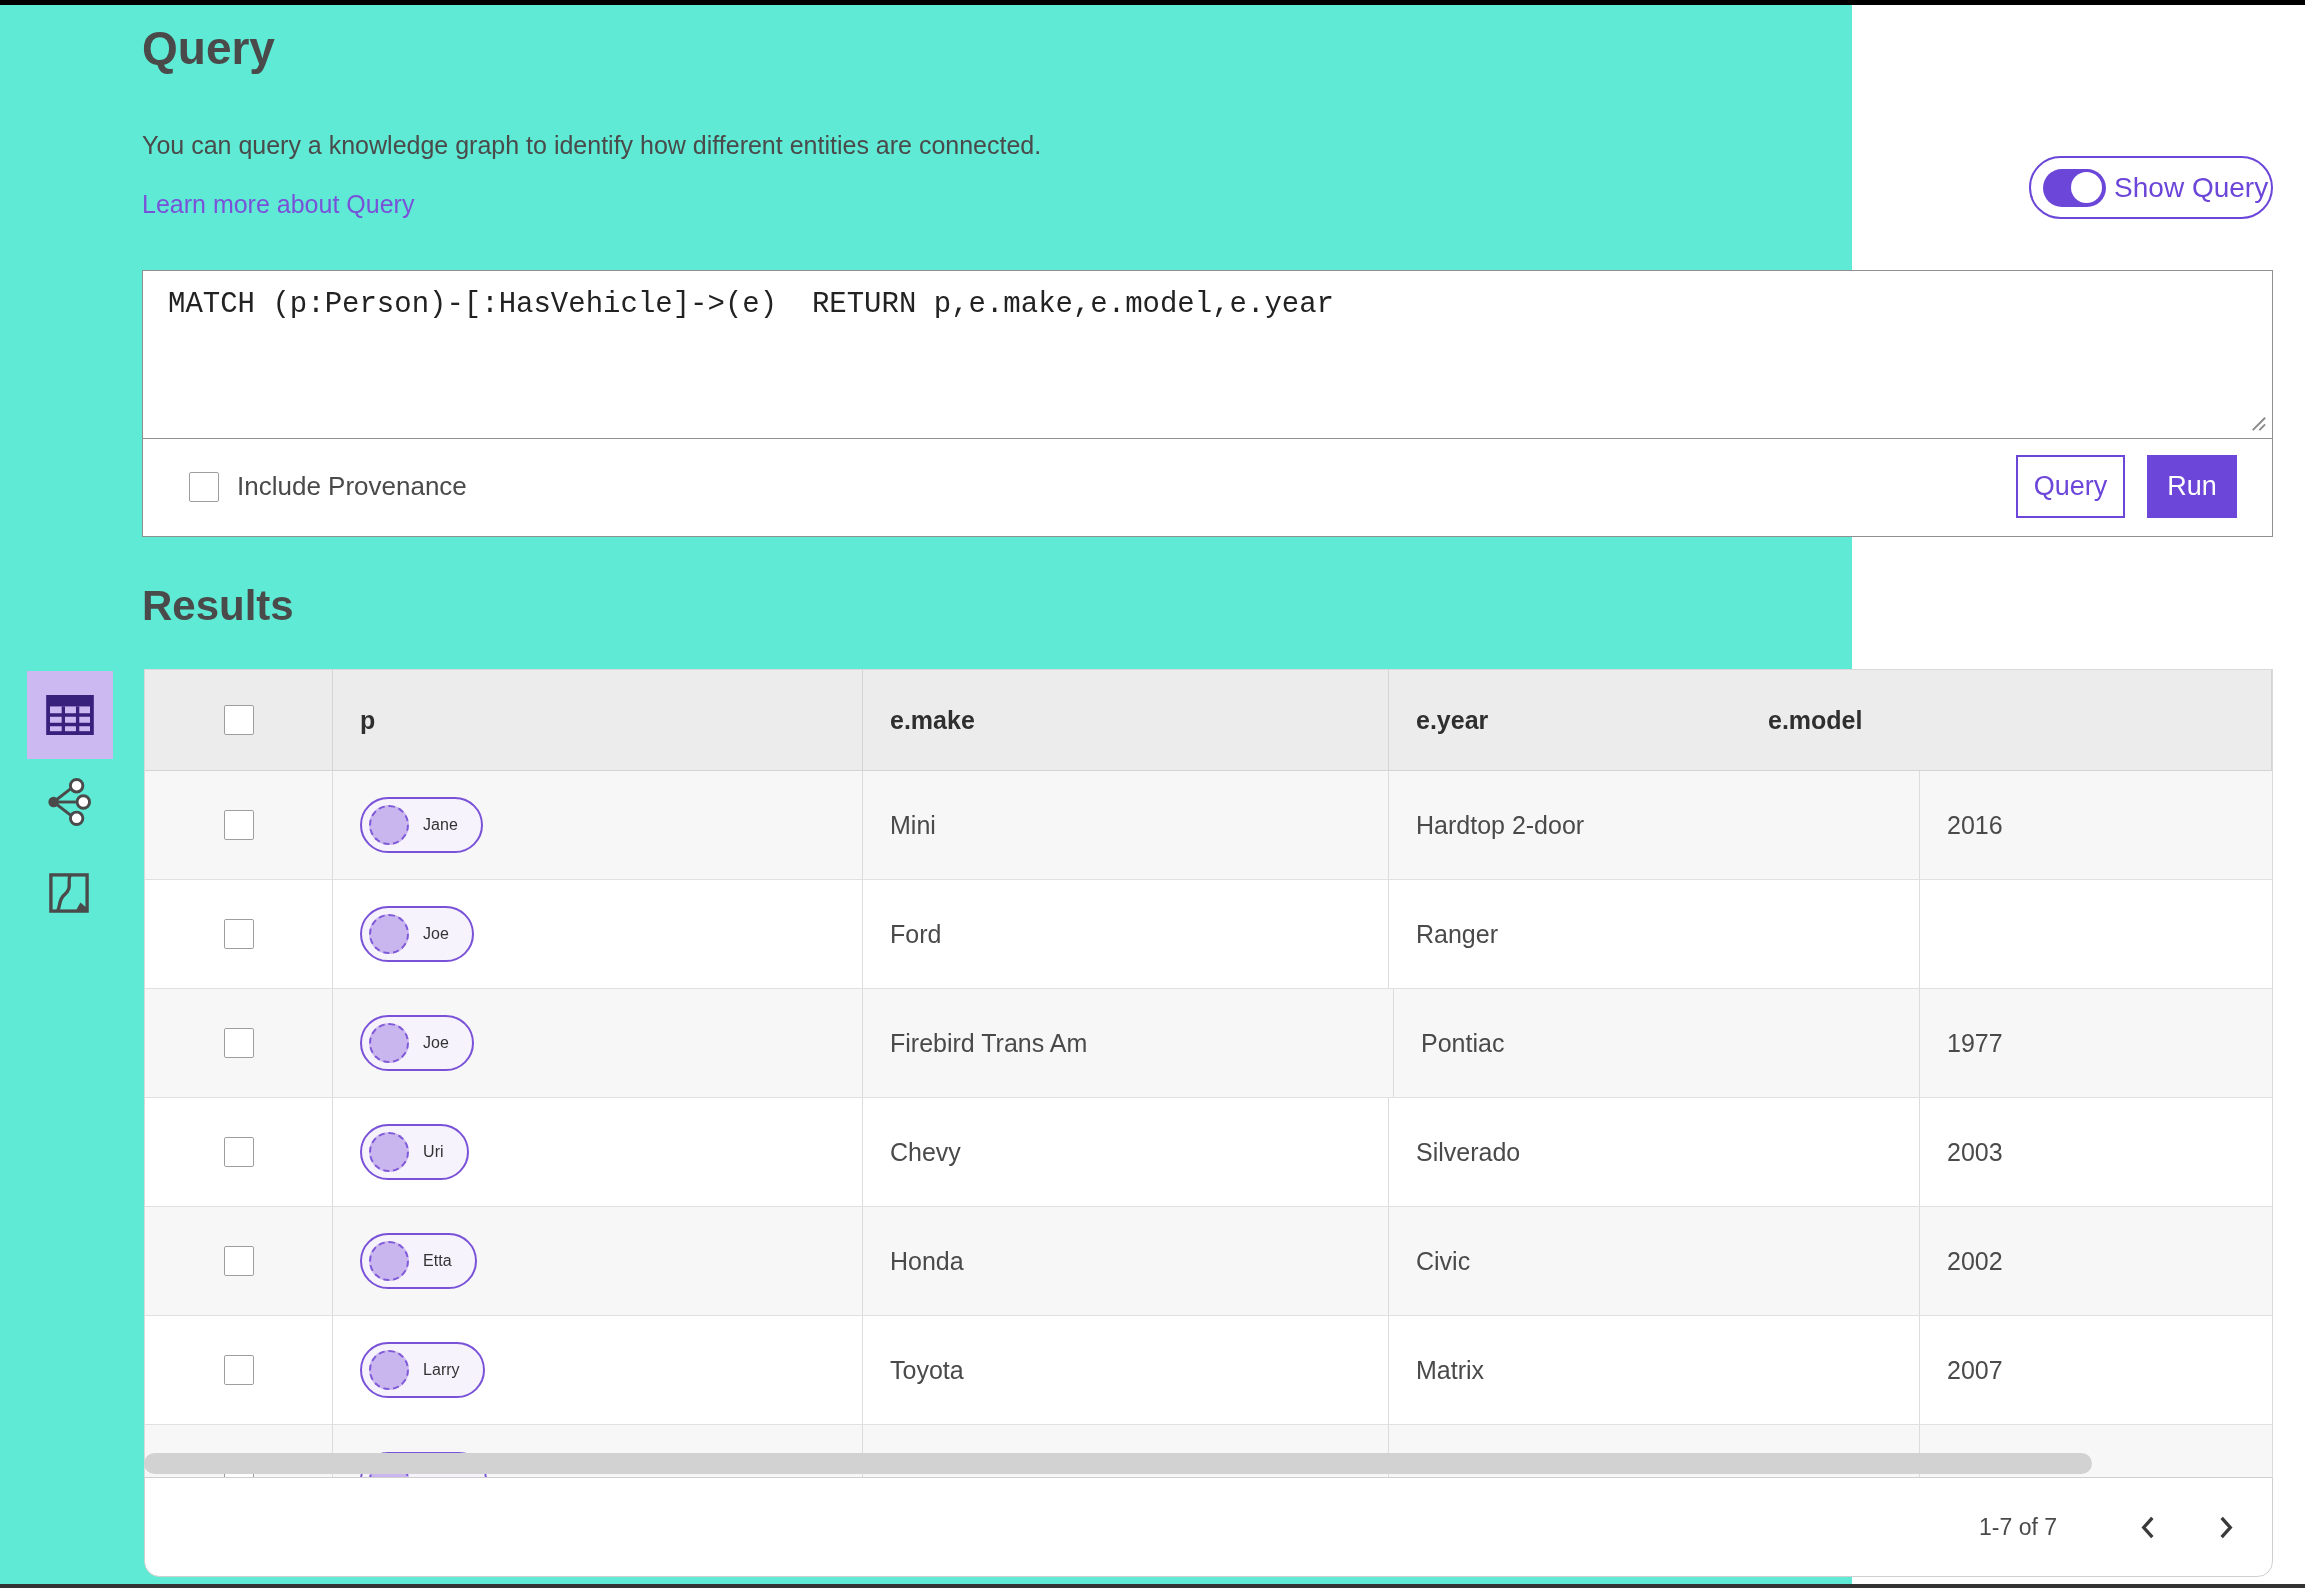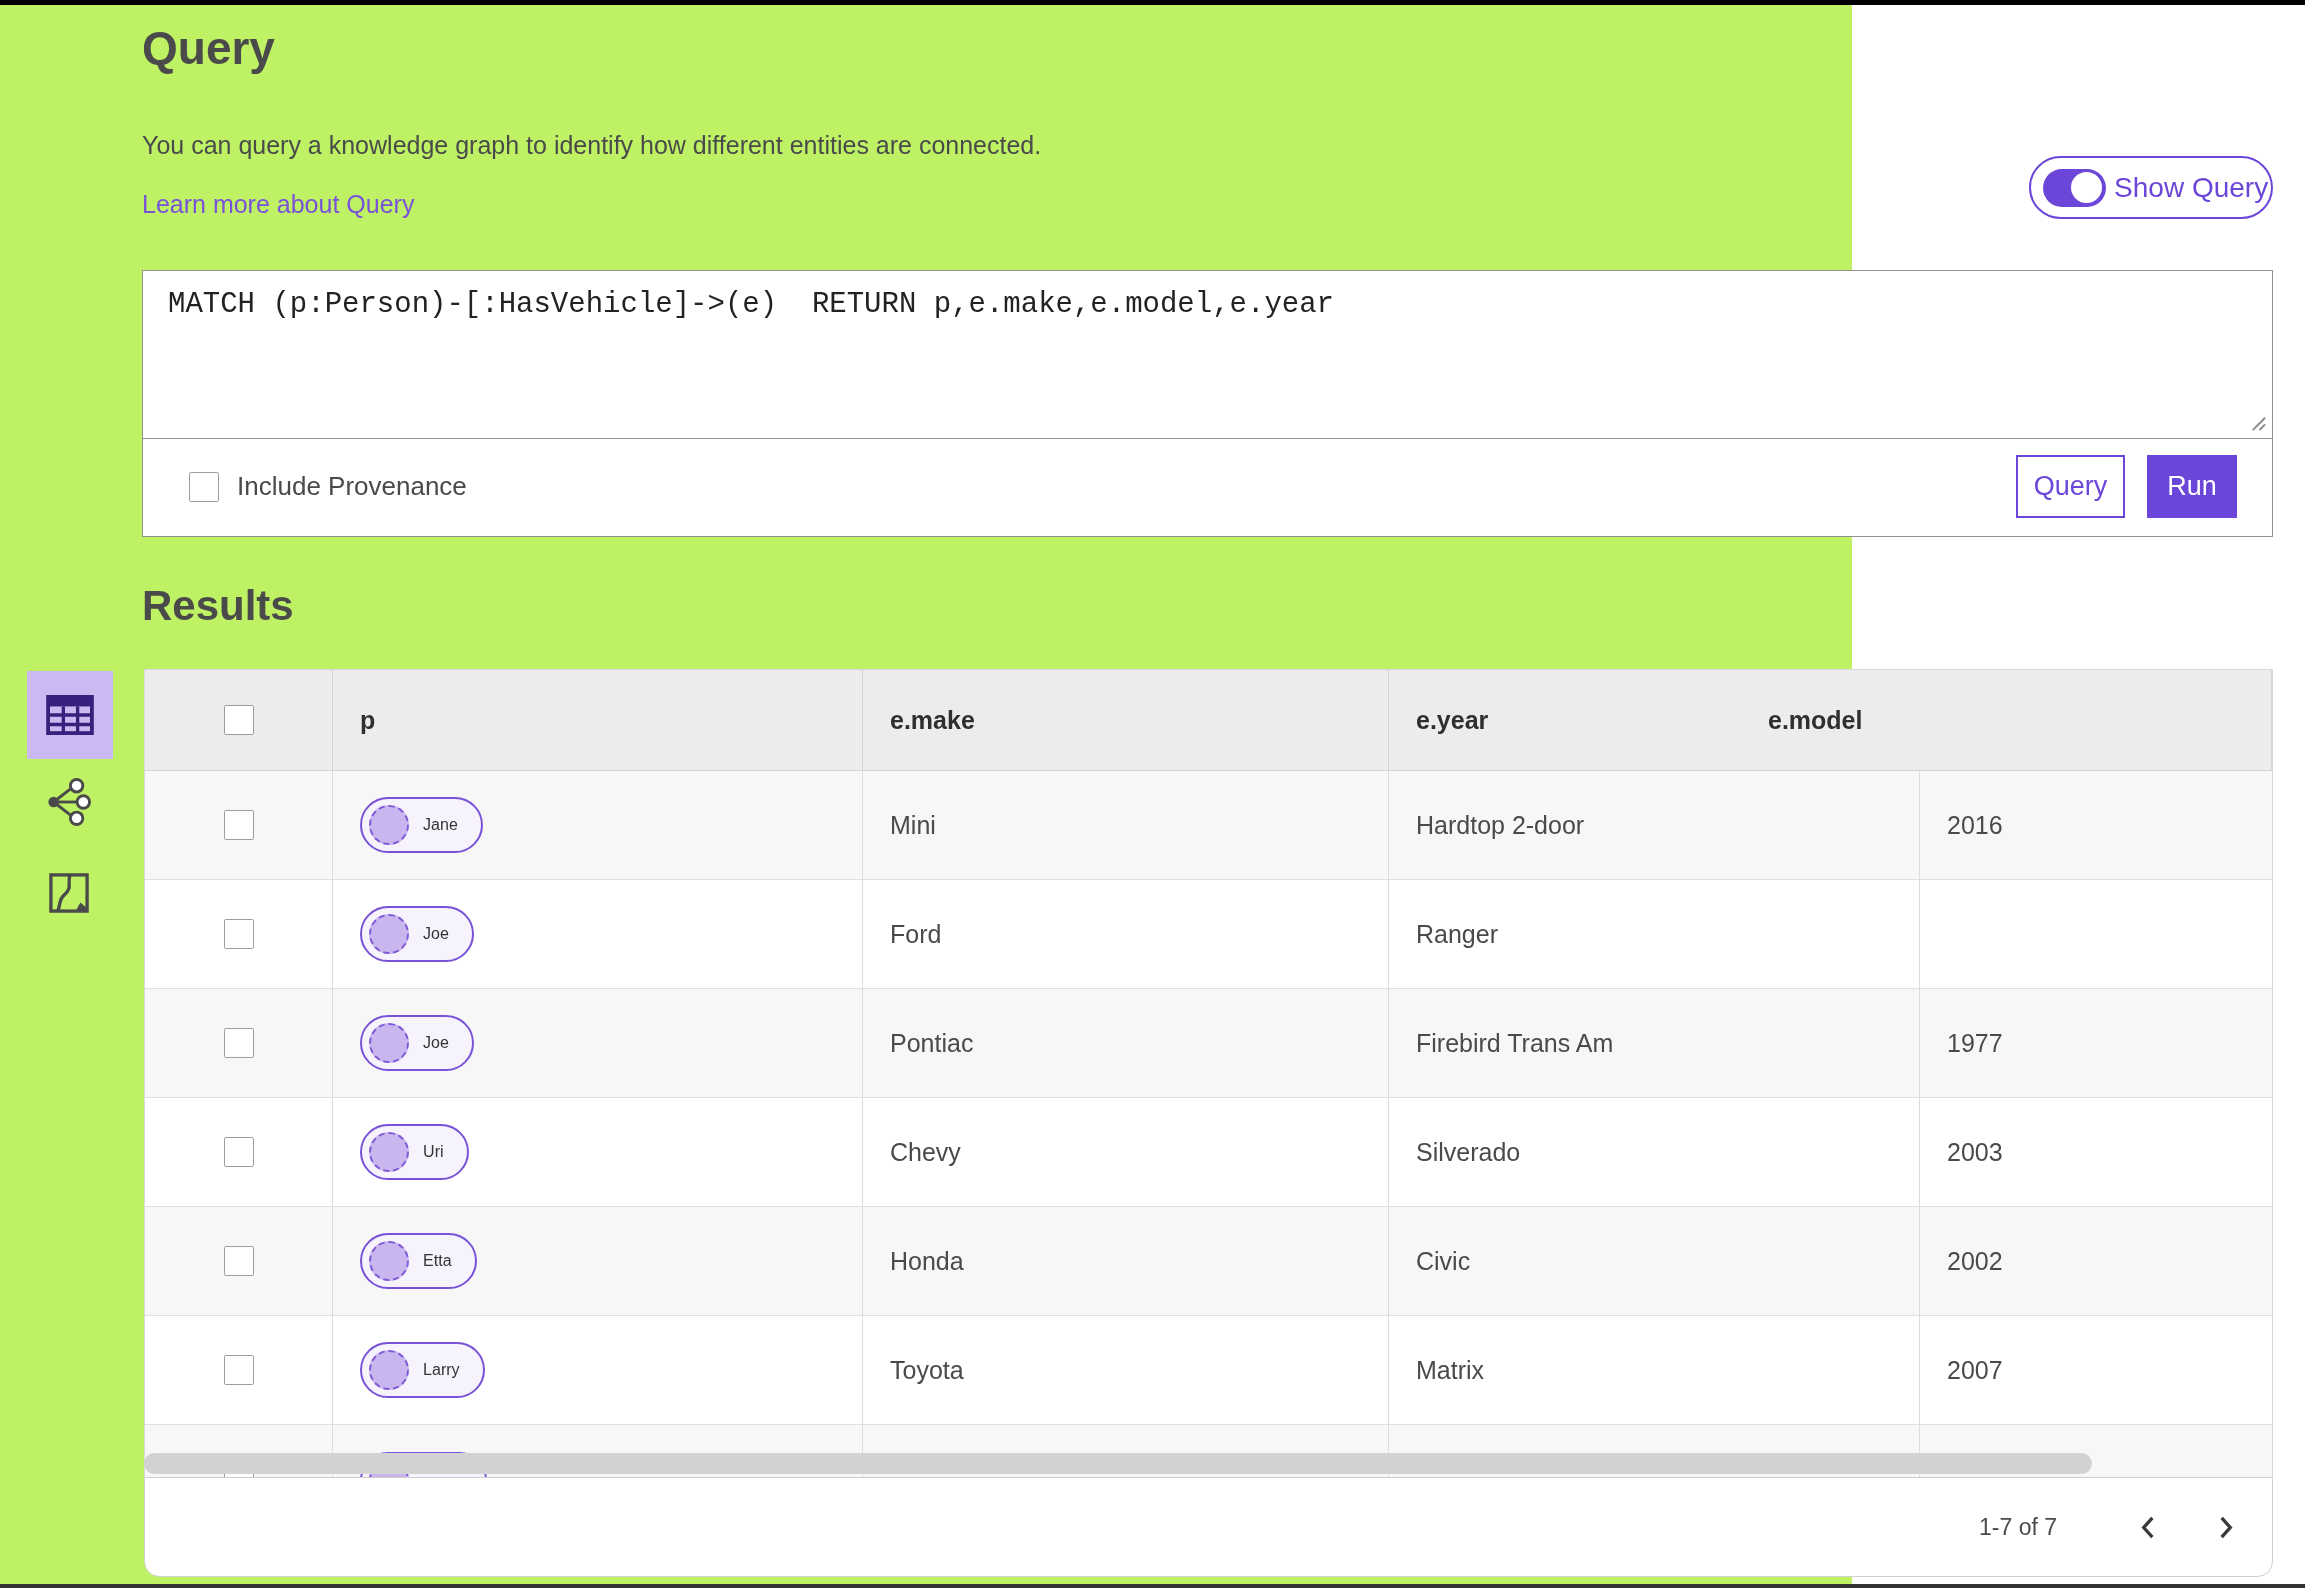--- a/index.html
+++ b/index.html
@@ -1,18 +1,18 @@
 <!DOCTYPE html>
 <html><head>
 <meta charset="utf-8">
 <style>
   * { margin:0; padding:0; box-sizing:border-box; }
   html,body { width:2306px; height:1589px; background:#fff;
     font-family:"Liberation Sans", sans-serif; color:#4a4a4a; overflow:hidden; }
-  #page { position:relative; width:1852px; height:1589px; background:#bef264; }
+  #page { position:relative; width:1852px; height:1589px; background:#5eead4; }
 
   .edgebar { position:absolute; left:0; width:2306px; background:#000; }
   #topbar { top:0; height:4.8px; }
   #bottombar { top:1584px; height:4.8px; background:#333; }
 
   #page-title { position:absolute; left:142px; top:21px; font-size:46px; font-weight:bold; color:#4a4a4a; }
   #page-desc  { position:absolute; left:142px; top:131px; font-size:25px; color:#4a4a4a; }
   #learn-link { position:absolute; left:142px; top:190px; font-size:25px; color:#7a52d8; cursor:pointer; }
 
   
@@ -192,22 +192,22 @@
         <div class="trow tbody-row alt">
           <div class="tcell c0">
             <div class="checkbox"></div>
           </div>
           <div class="tcell c1">
             <div class="pill">
               <div class="pill-circle"></div>
               <div class="pill-label">Joe</div>
             </div>
           </div>
+          <div class="tcell c3">Firebird Trans Am</div>
           <div class="tcell c2">Pontiac</div>
-          <div class="tcell c3">Firebird Trans Am</div>
           <div class="tcell c4">1977</div>
         </div>
         <div class="trow tbody-row">
           <div class="tcell c0">
             <div class="checkbox"></div>
           </div>
           <div class="tcell c1">
             <div class="pill">
               <div class="pill-circle"></div>
               <div class="pill-label">Uri</div>

